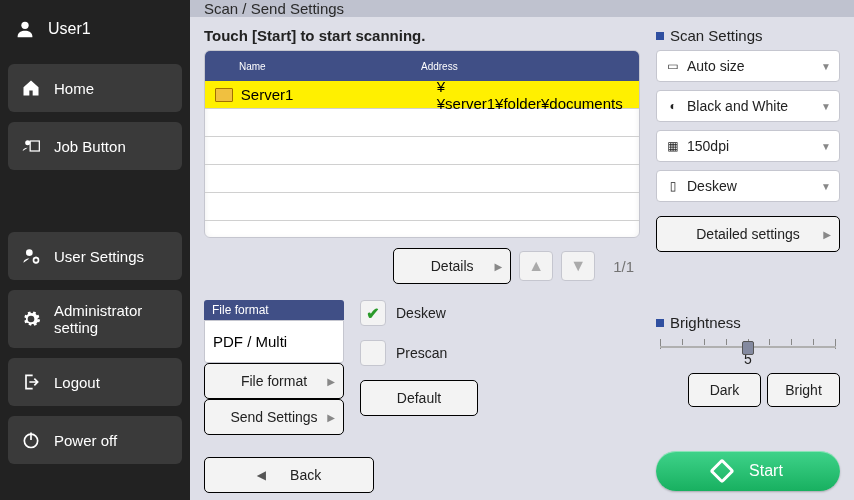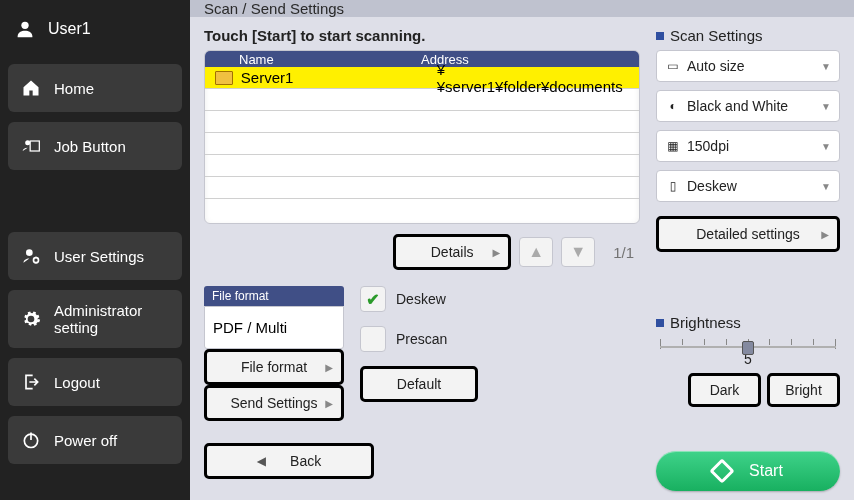--- a/index.html
+++ b/index.html
@@ -25,27 +25,27 @@
 
   
   .leftcol { flex: 1; display: flex; flex-direction: column; }
   .instruction { font-size: 15px; color: #222; margin-bottom: 6px; font-weight: bold; }
   .listpanel {
     background: #fff; border: 1px solid #c5c6cf; border-radius: 6px;
     box-shadow: inset 0 2px 6px rgba(0,0,0,.08);
     overflow: hidden;
   }
   .list-header {
-    background: #404f86; color: #fff; font-size: 13px; height: 16px;
+    background: #404f86; color: #fff; font-size: 10px; height: 30px;
     display: flex; align-items: center; padding: 0 16px;
   }
   .list-header .col-name { width: 200px; padding-left: 18px; }
   .list-body { height: 156px; }
   .list-row {
-    height: 22px; border-bottom: 1px solid #d0d0d0;
+    height: 28px; border-bottom: 1px solid #d0d0d0;
     display: flex; align-items: center; padding: 0 10px; font-size: 15px;
   }
   .list-row.selected { background: #fff000; }
   .list-row .folder-ico { width: 18px; height: 14px; background: #f0c040; border: 1px solid #a07000; border-radius: 1px; margin-right: 8px; }
   .list-row .cell-name { width: 198px; }
 
   .details-line { display: flex; align-items: center; gap: 8px; margin-top: 10px; justify-content: flex-end; padding-right: 6px; }
   .details-btn { width: 118px; }
   .arrowbtn {
     width: 34px; height: 30px; background: #f3f3f3; border: 1px solid #c5c6cf; border-radius: 4px;
@@ -55,21 +55,21 @@
 
   .controls-grid { display: flex; gap: 16px; margin-top: 16px; }
   .col-a { width: 140px; display: flex; flex-direction: column; }
   .col-b { width: 160px; display: flex; flex-direction: column; gap: 14px; }
 
   .file-format-box { width: 140px; }
   .ff-label { background: #404f86; color: #fff; font-size: 12px; padding: 3px 8px; border-radius: 3px 3px 0 0; }
   .ff-value { background: #fff; border: 1px solid #c5c6cf; padding: 12px 8px; font-size: 15px; border-radius: 0 0 3px 3px; }
 
   .flat-btn {
-    background: #f3f3f3; border: 3px solid #000000; border-radius: 5px;
+    background: #f3f3f3; border: 1px solid #000000; border-radius: 5px;
     height: 36px; font-size: 14px; color: #222; cursor: pointer;
     display: flex; align-items: center; justify-content: center; position: relative;
   }
   .flat-btn .chev { position: absolute; right: 8px; font-size: 10px; color: #888; }
 
   .opt-row { display: flex; align-items: center; gap: 10px; }
   .opt-check {
     width: 26px; height: 26px; background: #f3f3f3; border: 1px solid #c5c6cf; border-radius: 4px;
     display: flex; align-items: center; justify-content: center;
   }

